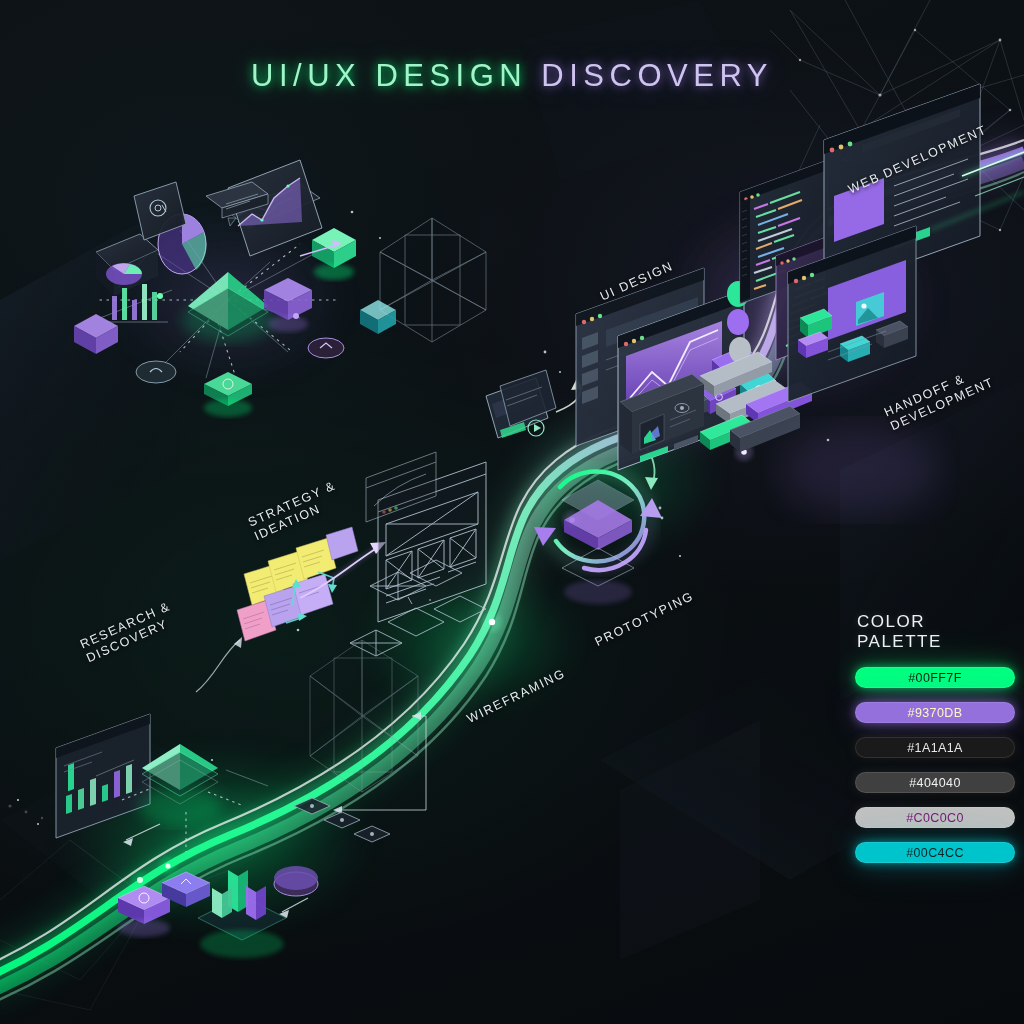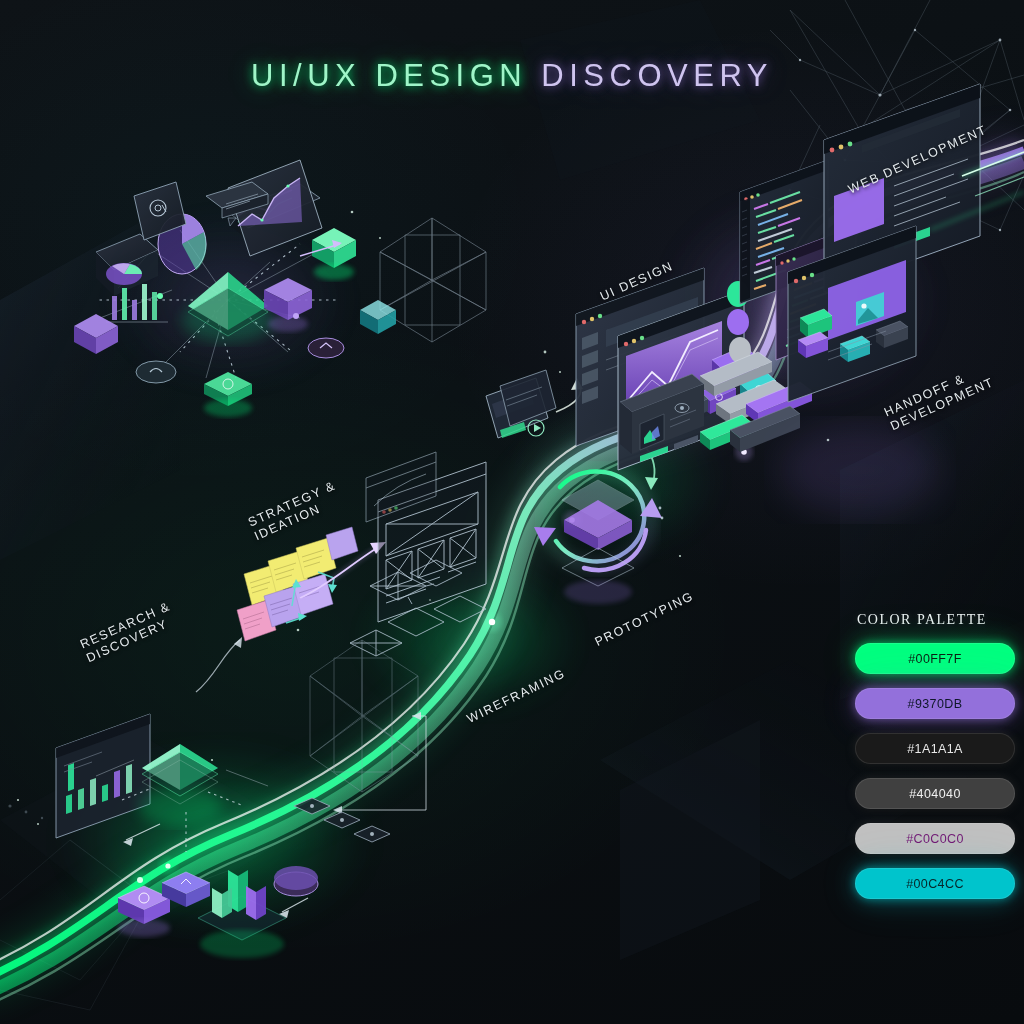--- a/index.html
+++ b/index.html
@@ -46,25 +46,25 @@
     position:absolute; z-index:45;
     color:#e6ecef; font-size:12.5px; letter-spacing:1.6px;
     line-height:15px; font-weight:400; white-space:pre-line;
     text-shadow:0 1px 4px rgba(0,0,0,.95), 0 0 12px rgba(255,255,255,.12);
     transform-origin:left top; pointer-events:none;
   }
 
   
   #palette { position:absolute; left:855px; top:612px; width:160px; z-index:60; }
   #palette .pal-title {
-    color:#eef2f4; font-size:14px; letter-spacing:1.5px; margin-bottom:15px;
-    text-shadow:0 0 8px rgba(255,255,255,.2); padding-left:2px;font-family:Liberation Serif, serif;
+    color:#eef2f4; font-size:17px; letter-spacing:1.5px; margin-bottom:15px;
+    text-shadow:0 0 8px rgba(255,255,255,.2); padding-left:2px;
   }
   .swatch {
-    height:31px; border-radius:16px; margin-bottom:14px;
+    height:21px; border-radius:16px; margin-bottom:14px;
     display:flex; align-items:center; justify-content:center;
     font-size:12.5px; letter-spacing:.4px; font-weight:400; position:relative;
   }
   .swatch span { position:relative; z-index:2; }
 
   .lbl-txt { display:block; }
 </style>
 </head>
 <body>
 
@@ -994,21 +994,21 @@
   <div id="title-wrap">
     <span class="t t-green">UI/UX DESIGN </span><span class="t t-violet">DISCOVERY</span>
   </div>
 
   <div id="palette">
     <div class="pal-title">COLOR PALETTE</div>
     <div id="swatch-list">
         <div class="swatch" style="background: rgb(0, 255, 127); color: rgb(10, 32, 20); border: 1px solid rgba(255, 255, 255, 0.1); box-shadow: rgba(0, 255, 127, 0.6) 0px 0px 10px, rgba(0, 255, 127, 0.333) 0px 0px 24px, rgba(0, 255, 127, 0.133) 0px 0px 44px;">
           <span>#00FF7F</span>
         </div>
-        <div class="swatch" style="background: rgb(147, 112, 219); color: #0f172a; border: 1px solid rgba(255, 255, 255, 0.1); box-shadow: rgba(147, 112, 219, 0.6) 0px 0px 10px, rgba(147, 112, 219, 0.333) 0px 0px 24px, rgba(147, 112, 219, 0.133) 0px 0px 44px;">
+        <div class="swatch" style="background: rgb(147, 112, 219); color: #fef9c3; border: 1px solid rgba(255, 255, 255, 0.1); box-shadow: rgba(147, 112, 219, 0.6) 0px 0px 10px, rgba(147, 112, 219, 0.333) 0px 0px 24px, rgba(147, 112, 219, 0.133) 0px 0px 44px;">
           <span>#9370DB</span>
         </div>
         <div class="swatch" style="background: rgb(26, 26, 26); color: rgb(232, 232, 232); border: 1px solid rgba(255, 255, 255, 0.1); box-shadow: rgba(255, 255, 255, 0.1) 0px 0px 10px, rgba(0, 0, 0, 0.6) 0px 2px 8px; margin-top: 12px;">
           <span>#1A1A1A</span>
         </div>
         <div class="swatch" style="background: rgb(64, 64, 64); color: rgb(240, 240, 240); border: 1px solid rgba(255, 255, 255, 0.1); box-shadow: rgba(255, 255, 255, 0.1) 0px 0px 10px, rgba(0, 0, 0, 0.6) 0px 2px 8px; text-align: center;">
           <span>#404040</span>
         </div>
         <div class="swatch" style="background: rgb(192, 192, 192); color: #701a75; border: 1px solid rgba(255, 255, 255, 0.1); box-shadow: rgba(255, 255, 255, 0.1) 0px 0px 10px, rgba(0, 0, 0, 0.6) 0px 2px 8px;">
           <span>#C0C0C0</span>

